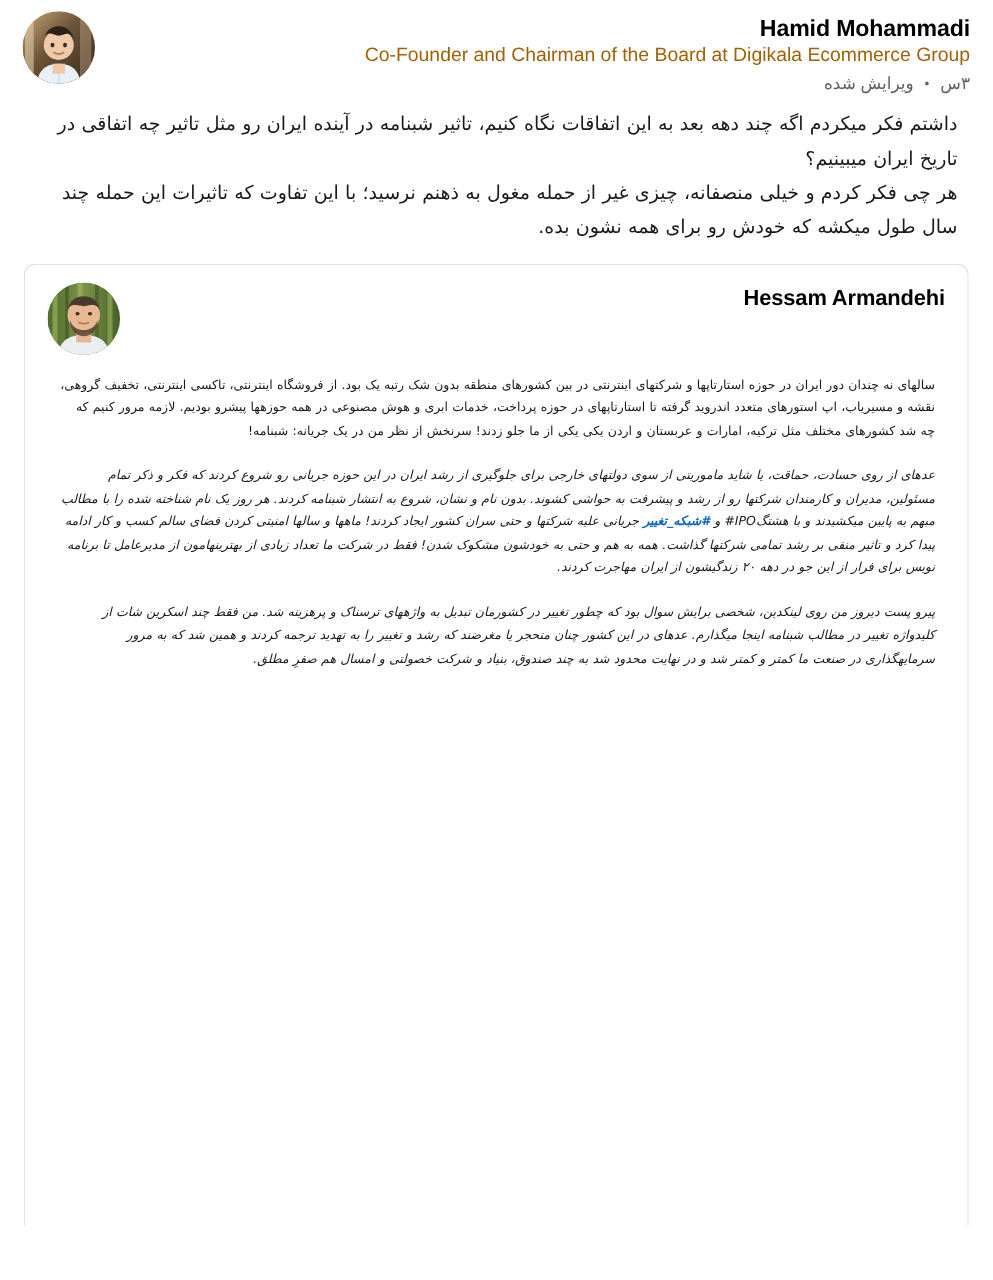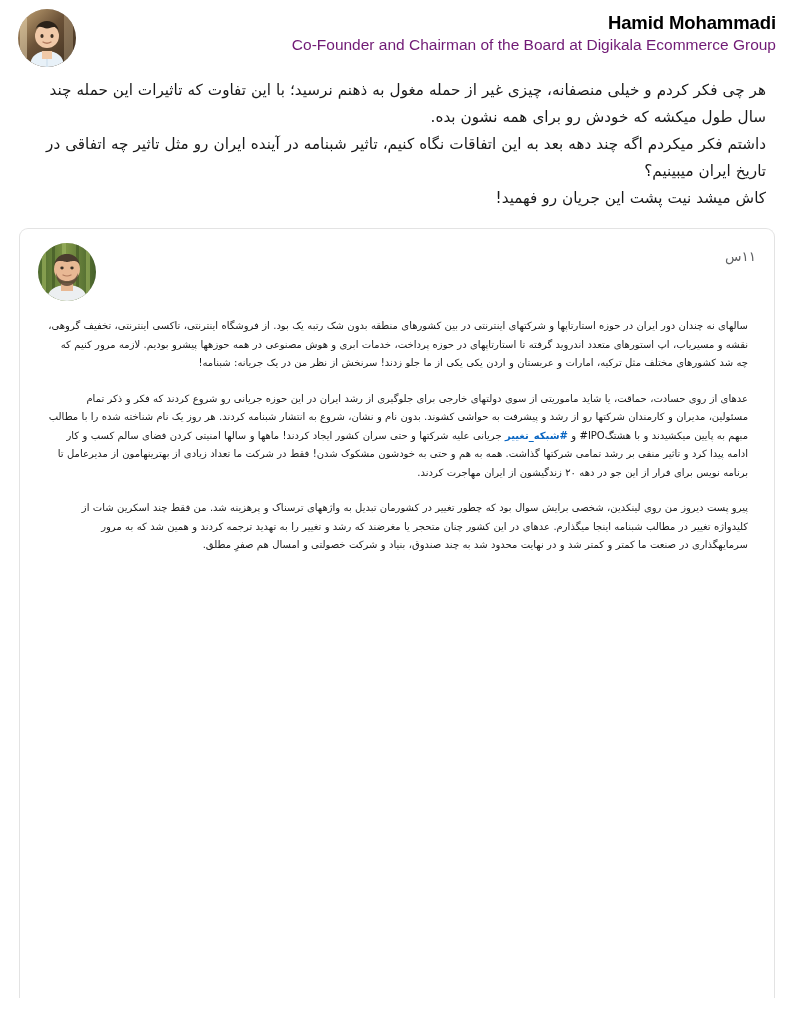--- a/index.html
+++ b/index.html
@@ -63,21 +63,21 @@
     font-weight: 700;
     color: #000000;
     line-height: 1.25;
     letter-spacing: -0.1px;
     text-align: right;
     white-space: nowrap;
   }
   .identity .headline {
     font-size: 15.5px;
     font-weight: 400;
-    color: #701a75;
+    color: #a16207;
     line-height: 1.3;
     margin-top: 1px;
     text-align: right;
     white-space: nowrap;
   }
   .identity .meta {
     direction: rtl;
     font-size: 13.5px;
     color: #5f6163;
     line-height: 1.35;
@@ -110,21 +110,21 @@
     font-size: 15.2px;
     line-height: 1.78;
     color: #191919;
     padding: 10px 28px 0 28px;
     word-spacing: 0.2px;
   }
   .post-body p {
     margin: 0 0 0 0;
   }
   .post-body p + p { margin-top: 0; }
-  .post-body p.gap { margin-top: 17px; }
+  .post-body p.gap { margin-top: 17px; font-style: italic; }
 
   .post-body a.hashtag {
     color: #0a66c2;
     font-weight: 600;
     text-decoration: none;
   }
   .ltr-token { direction: ltr; unicode-bidi: embed; display: inline-block; }
 
   
   .inner-card {
@@ -158,20 +158,25 @@
 
       <div class="overflow-menu">
         <i></i>
         <i></i>
         <i></i>
       </div>
 
       <div class="identity">
         <div class="name">Hamid Mohammadi</div>
         <div class="headline">Co-Founder and Chairman of the Board at Digikala Ecommerce Group</div>
+        <div class="meta">
+          <span>۳س</span>
+          <span class="dot">•</span>
+          <span>ویرایش شده</span>
+        </div>
       </div>
 
       <div class="avatar">
         <svg viewBox="0 0 58 58" preserveAspectRatio="xMidYMid slice" aria-hidden="true">
           <defs>
             <linearGradient id="bg1" x1="0" y1="0" x2="1" y2="1">
               <stop offset="0%" stop-color="#c8a878"></stop>
               <stop offset="45%" stop-color="#6b5238"></stop>
               <stop offset="100%" stop-color="#3a2c1d"></stop>
             </linearGradient>
@@ -185,33 +190,30 @@
           <path d="M17 25c0-8 5-13 12-13s12 5 12 13c0-5-3-7-5-7-3 0-4 1.5-7 1.5S23 17 20 18c-2 .8-3 3-3 7z" fill="#2b2219"></path>
           <ellipse cx="24" cy="27" rx="1.6" ry="1.9" fill="#3b2f22"></ellipse>
           <ellipse cx="34" cy="27" rx="1.6" ry="1.9" fill="#3b2f22"></ellipse>
           <path d="M25 33q4 2.5 8 0" stroke="#b07a5e" stroke-width="1.3" fill="none" stroke-linecap="round"></path>
           <path d="M29 50v8" stroke="#cfe0ec" stroke-width="1.2"></path>
         </svg>
       </div>
     </header>
 
     <section class="post-body">
+      <p>داشتم فکر میکردم اگه چند دهه بعد به این اتفاقات نگاه کنیم، تاثیر شبنامه در آینده ایران رو مثل تاثیر چه اتفاقی در تاریخ ایران میبینیم؟</p>
       <p>هر چی فکر کردم و خیلی منصفانه، چیزی غیر از حمله مغول به ذهنم نرسید؛ با این تفاوت که تاثیرات این حمله چند سال طول میکشه که خودش رو برای همه نشون بده.</p>
-      <p>داشتم فکر میکردم اگه چند دهه بعد به این اتفاقات نگاه کنیم، تاثیر شبنامه در آینده ایران رو مثل تاثیر چه اتفاقی در تاریخ ایران میبینیم؟</p>
-      <p>کاش میشد نیت پشت این جریان رو فهمید!</p>
     </section>
   </article>
 
   <article class="inner-card">
 
     <header class="post-header">
       <div class="identity">
-        <div class="meta">
-          <span>۱۱س</span>
-        </div>
+        <div class="name">Hessam Armandehi</div>
       </div>
 
       <div class="avatar">
         <svg viewBox="0 0 58 58" preserveAspectRatio="xMidYMid slice" aria-hidden="true">
           <defs>
             <linearGradient id="bg2" x1="0" y1="0" x2="1" y2="0">
               <stop offset="0%" stop-color="#4e6b2e"></stop>
               <stop offset="50%" stop-color="#7d9445"></stop>
               <stop offset="100%" stop-color="#45602a"></stop>
             </linearGradient>

